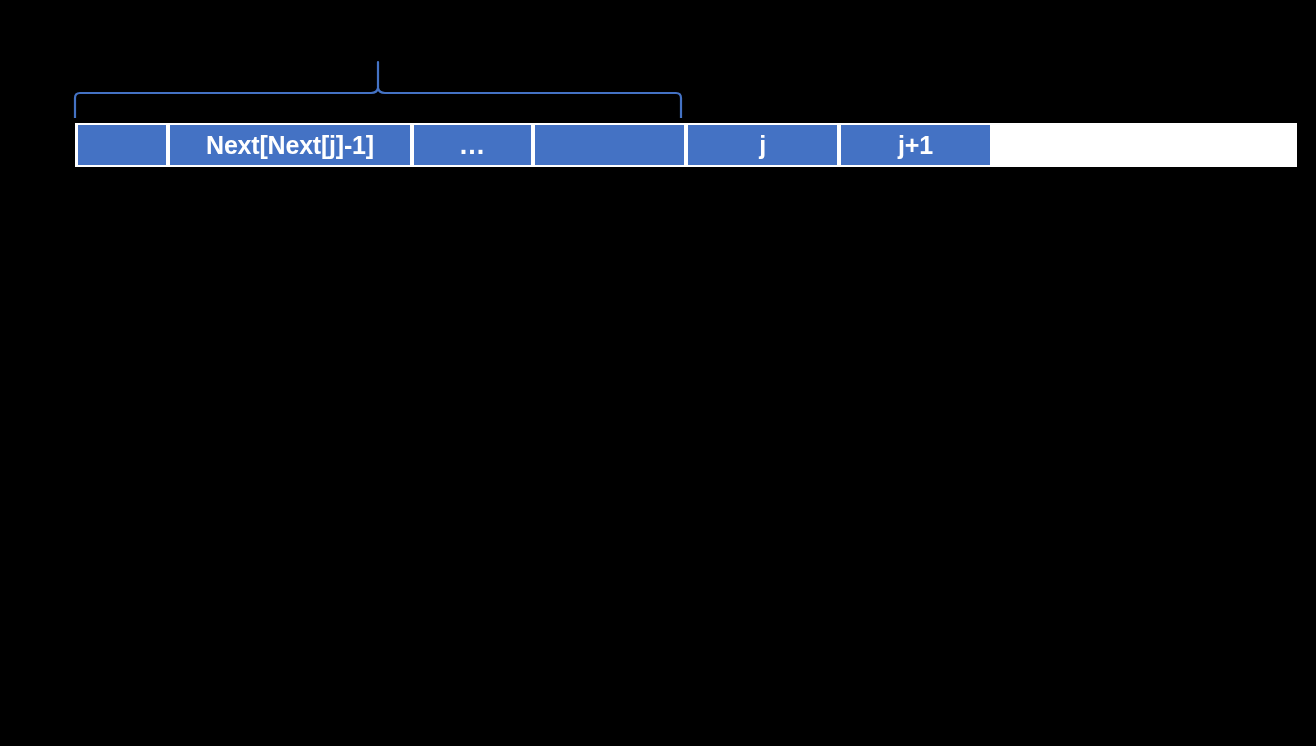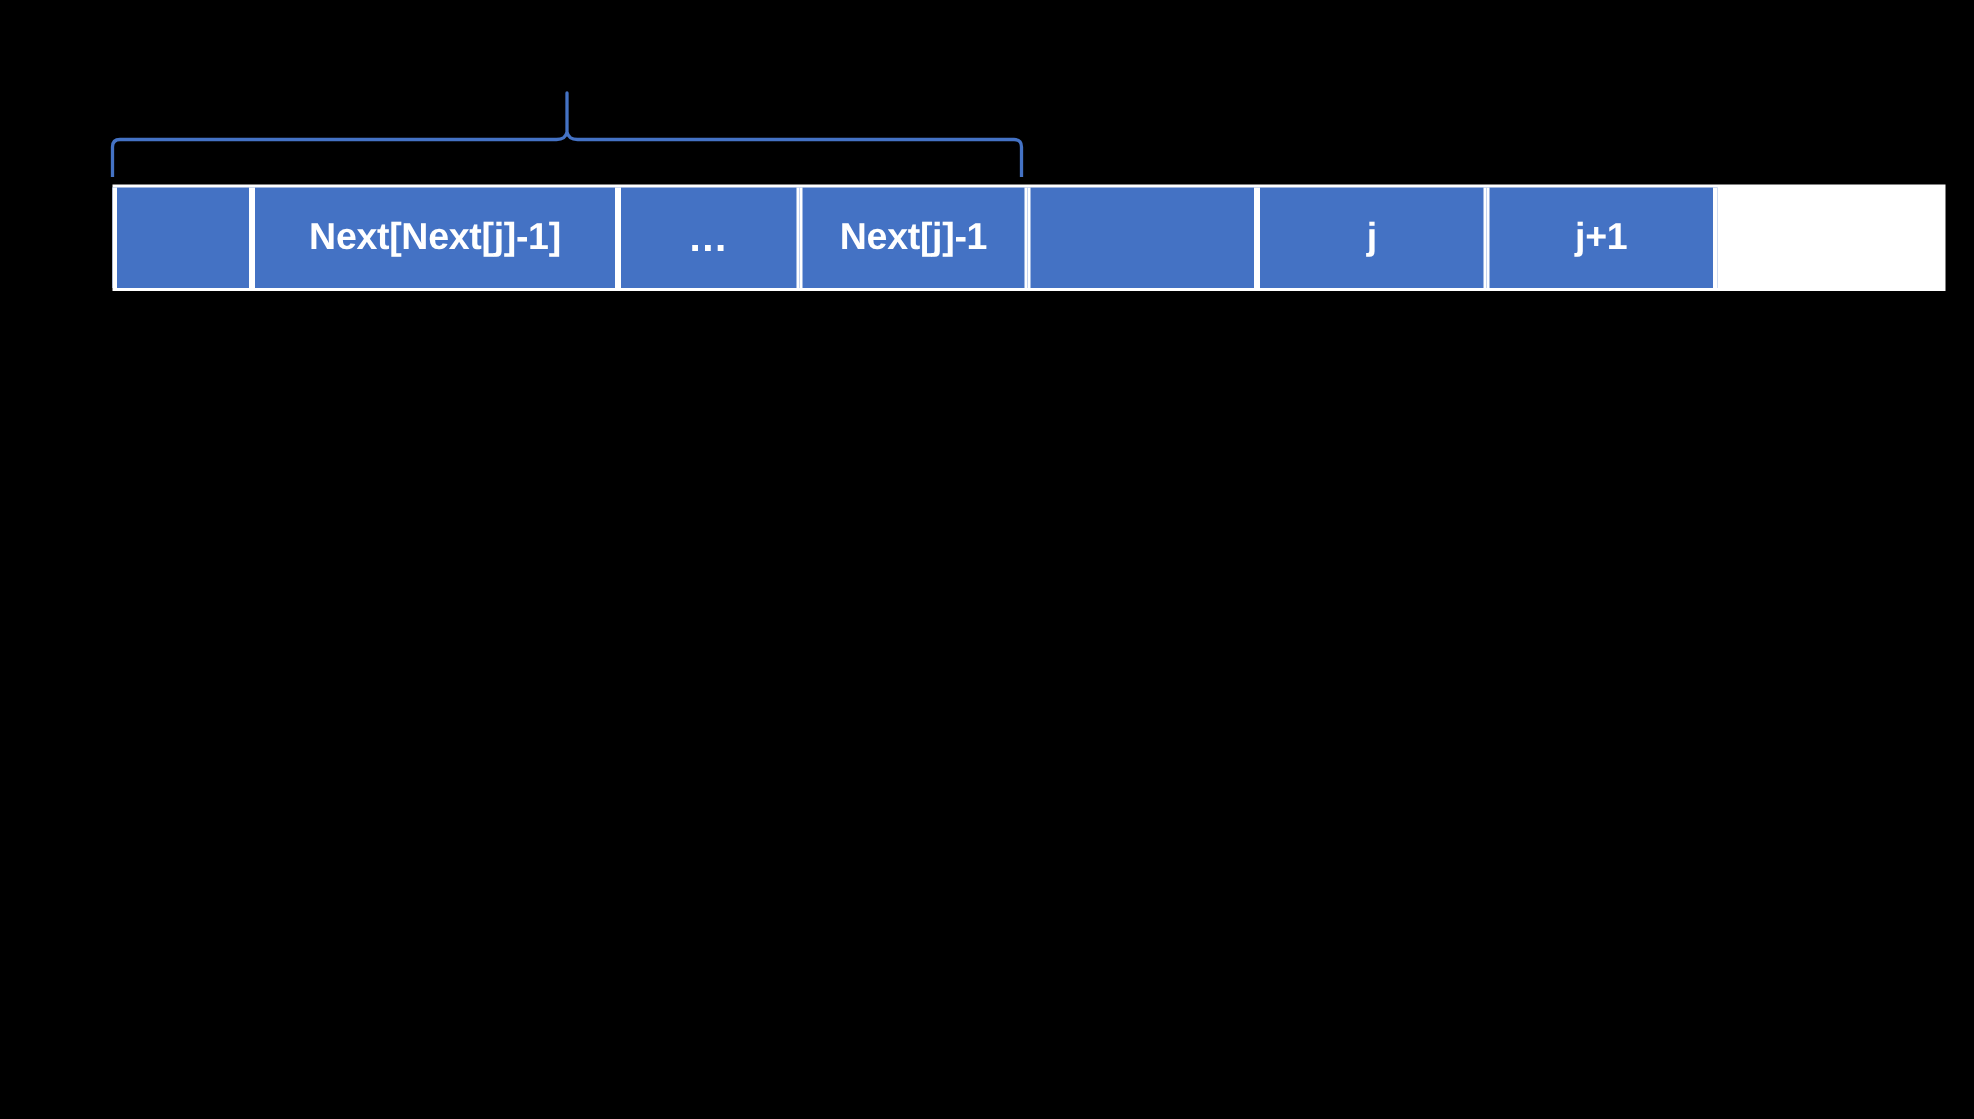--- a/index.html
+++ b/index.html
@@ -38,21 +38,21 @@
     display: block;
     overflow: visible;
   }
 
   
   .array-strip {
     position: absolute;
     left: 75px;
     top: 123px;
     width: 1222px;
-    height: 71px;
+    height: 44px;
     display: flex;
     flex-direction: row;
     align-items: stretch;
     background: #ffffff;
   }
   .cell {
     background: #4472C4;
     display: flex;
     align-items: center;
     justify-content: center;
@@ -111,23 +111,20 @@
     </div>
 
     <div class="cell" style="width:244px;">
       <span class="cell-label">Next[Next[j]-1]</span>
     </div>
 
     <div class="cell" style="width:121px;">
       <span class="cell-label dots">...</span>
     </div>
 
-    <div class="cell" style="width:152px;">
-      <span class="cell-label">Next[j]-1</span>
-    </div>
 
 
     <div class="cell empty" style="width:153px;">
       
     </div>
 
     <div class="cell" style="width:153px;">
       <span class="cell-label">j</span>
     </div>
 

